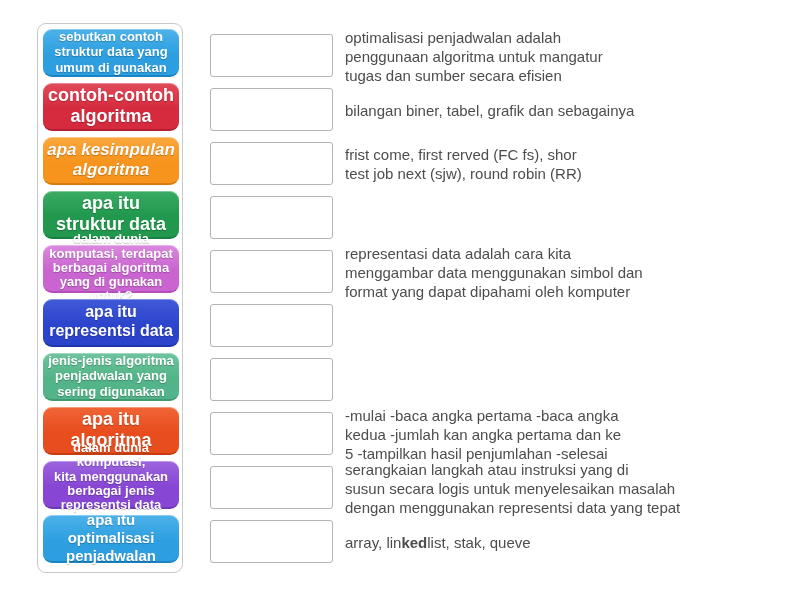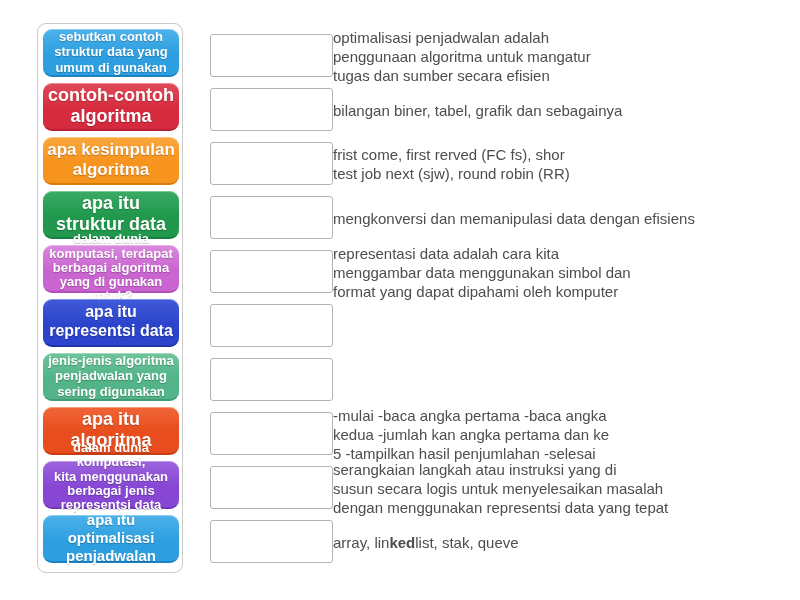--- a/index.html
+++ b/index.html
@@ -22,28 +22,28 @@
     white-space:pre-line;line-height:1.18;
     text-shadow:0 1px 1px rgba(0,0,0,0.25);
     box-shadow:inset 0 1px 0 rgba(255,255,255,0.35);
     border-bottom:2px solid transparent;box-sizing:border-box;
     padding:1px 4px;cursor:pointer;
   }
   .fs11{font-size:13px;line-height:1.1;}
   .fs13{font-size:13px;}
   .fs15{font-size:15px;}
   .fs16{font-size:16px;}
-  .fs17{font-size:17px;}
+  .fs17{font-size:17px;font-style:italic;}
   .fs19{font-size:18px;}
   .slot{
     margin-left:31px;margin-top:5px;width:121px;height:41px;
     border:1px solid #b3b3b3;border-radius:3px;background:#ffffff;
   }
   .answer{
-    height:54px;display:flex;align-items:center;
+    margin-left:12px;height:54px;display:flex;align-items:center;
     font-size:15px;line-height:19px;color:#4d4d4d;white-space:pre-line;
   }
   .answer b{font-weight:bold;}
 </style>
 </head>
 <body>
 
 <div class="panel"></div>
 
 <div class="rows">
@@ -70,21 +70,20 @@
 algoritma</div>
     <div class="slot"></div>
     <div class="answer">frist come, first rerved (FC fs), shor
 test job next (sjw), round robin (RR)</div>
   </div>
 
   <div class="row">
     <div class="tile fs19" style="background: linear-gradient(rgb(58, 171, 100) 0%, rgb(33, 152, 78) 55%, rgb(33, 152, 78) 100%); border-bottom-color: rgb(23, 129, 63);">apa itu
 struktur data</div>
     <div class="slot"></div>
-    <div class="answer">mengkonversi dan memanipulasi data dengan efisiens</div>
   </div>
 
   <div class="row">
     <div class="tile fs11" style="background: linear-gradient(rgb(218, 138, 222) 0%, rgb(202, 100, 208) 55%, rgb(202, 100, 208) 100%); border-bottom-color: rgb(180, 79, 186);">dalam dunia
 komputasi, terdapat
 berbagai algoritma
 yang di gunakan untuk?</div>
     <div class="slot"></div>
     <div class="answer">representasi data adalah cara kita
 menggambar data menggunakan simbol dan

